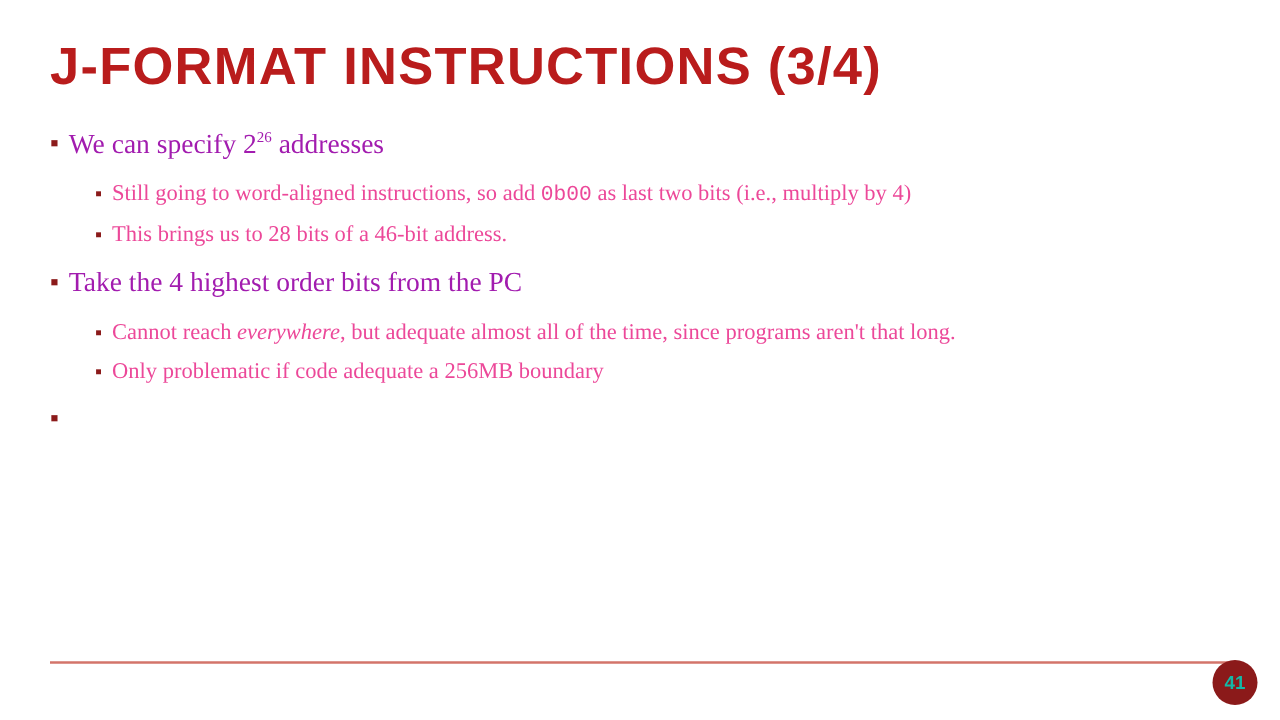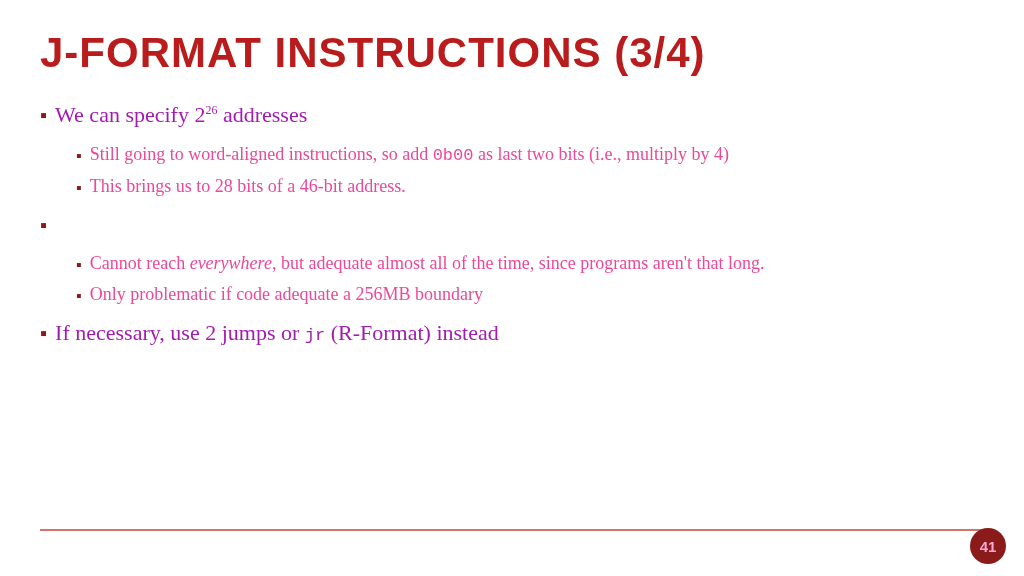--- a/index.html
+++ b/index.html
@@ -108,21 +108,21 @@
     }
 
     .page-number {
       position: absolute;
       bottom: 12px;
       right: 18px;
       width: 36px;
       height: 36px;
       background: #8b1a1a;
       border-radius: 50%;
-      color: #f9a8d4;
+      color: #14b8a6;
       font-size: 15px;
       font-weight: bold;
       display: flex;
       align-items: center;
       justify-content: center;
       font-family: Arial, sans-serif;
     }
 
     .main-section {
       margin-bottom: 8px;
@@ -156,43 +156,43 @@
           <span class="bullet-l2-text">
             This brings us to 28 bits of a 46-bit address.
           </span>
         </div>
       </div>
     </div>
 
     <div class="main-section">
       <div class="bullet-l1">
         <span class="bullet-l1-marker">▪</span>
+        <span class="bullet-l1-text">
+          Take the 4 highest order bits from the PC
+        </span>
       </div>
       <div class="bullet-l2-container">
         <div class="bullet-l2">
           <span class="bullet-l2-marker">▪</span>
           <span class="bullet-l2-text">
             Cannot reach <em>everywhere</em>, but adequate almost all of the time, since programs aren't that long.
           </span>
         </div>
         <div class="bullet-l2">
           <span class="bullet-l2-marker">▪</span>
           <span class="bullet-l2-text">
             Only problematic if code adequate a 256MB boundary
           </span>
         </div>
       </div>
     </div>
 
     <div class="main-section">
       <div class="bullet-l1">
         <span class="bullet-l1-marker">▪</span>
-        <span class="bullet-l1-text">
-          If necessary, use 2 jumps or <span class="code">jr</span> (R-Format) instead
-        </span>
       </div>
     </div>
 
   </div>
 
   <div class="bottom-line"></div>
   <div class="page-number">41</div>
 
 </div>
 

